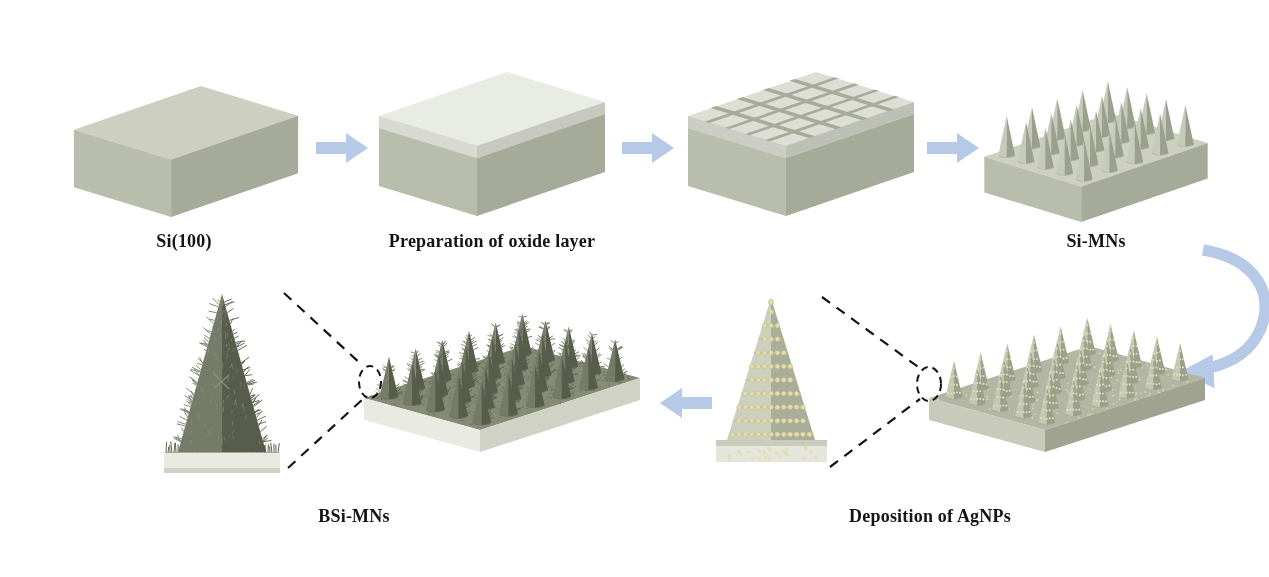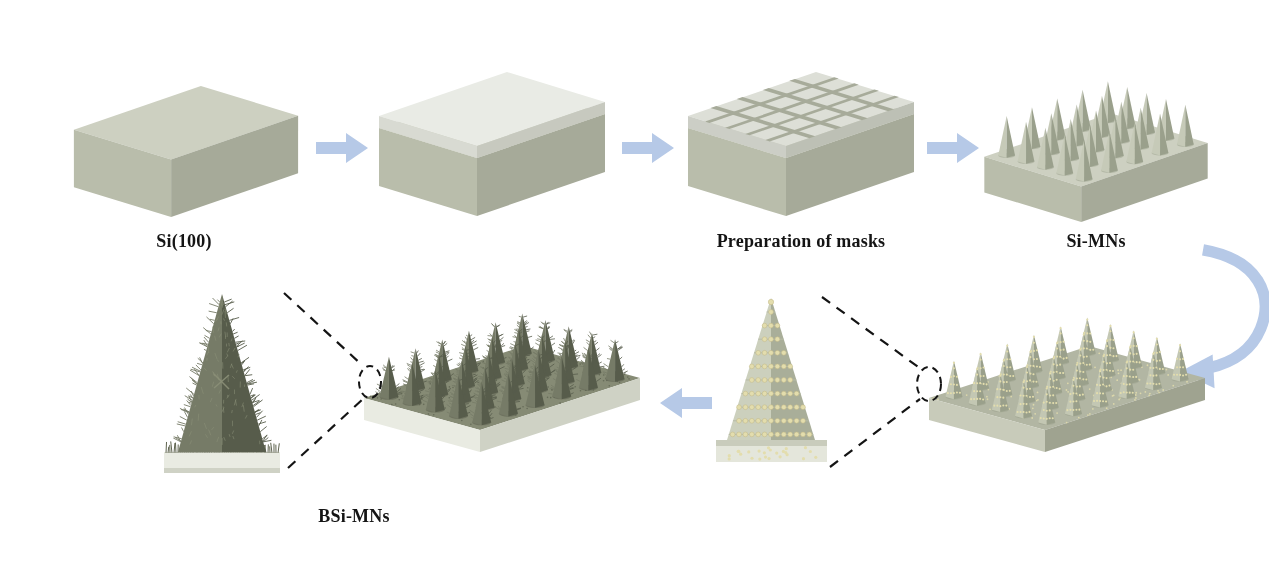--- a/index.html
+++ b/index.html
@@ -1925,17 +1925,18 @@
       <line x1="67" y1="93" x2="52" y2="106" stroke="#8b9078" stroke-width="1.4" opacity="0.9"></line>
     </svg>
 
   <svg class="abs" style="left:252px; top:283px;" width="105" height="190" viewBox="0 0 105 190">
     <ellipse cx="94" cy="99" rx="11" ry="16" fill="none" stroke-width="2" stroke-dasharray="7 5" stroke="#141414"></ellipse>
     <line x1="8" y1="10" x2="86" y2="82" stroke-width="2.2" stroke-dasharray="10 8" stroke="#141414"></line>
     <line x1="12" y1="185" x2="87" y2="116" stroke-width="2.2" stroke-dasharray="10 8" stroke="#141414"></line>
   </svg>
 
   <div class="step-label" style="left: 160px; top: 231px; color: rgb(20, 20, 20);">Si(100)</div>
-  <div class="step-label" style="left: 777px; top: 231px; color: rgb(20, 20, 20);">Preparation of masks</div>
+  <div class="step-label" style="left: 468px; top: 231px; color: rgb(20, 20, 20);">Preparation of oxide layer</div>
   <div class="step-label" style="left: 1072px; top: 231px; color: rgb(20, 20, 20); text-align: right;">Si-MNs</div>
   <div class="step-label" style="left: 330px; top: 506px; color: rgb(20, 20, 20); font-family: Liberation Serif, serif;">BSi-MNs</div>
+  <div class="step-label" style="left: 906px; top: 506px; color: rgb(20, 20, 20);">Deposition of AgNPs</div>
 
 </div>
 
 </body></html>

